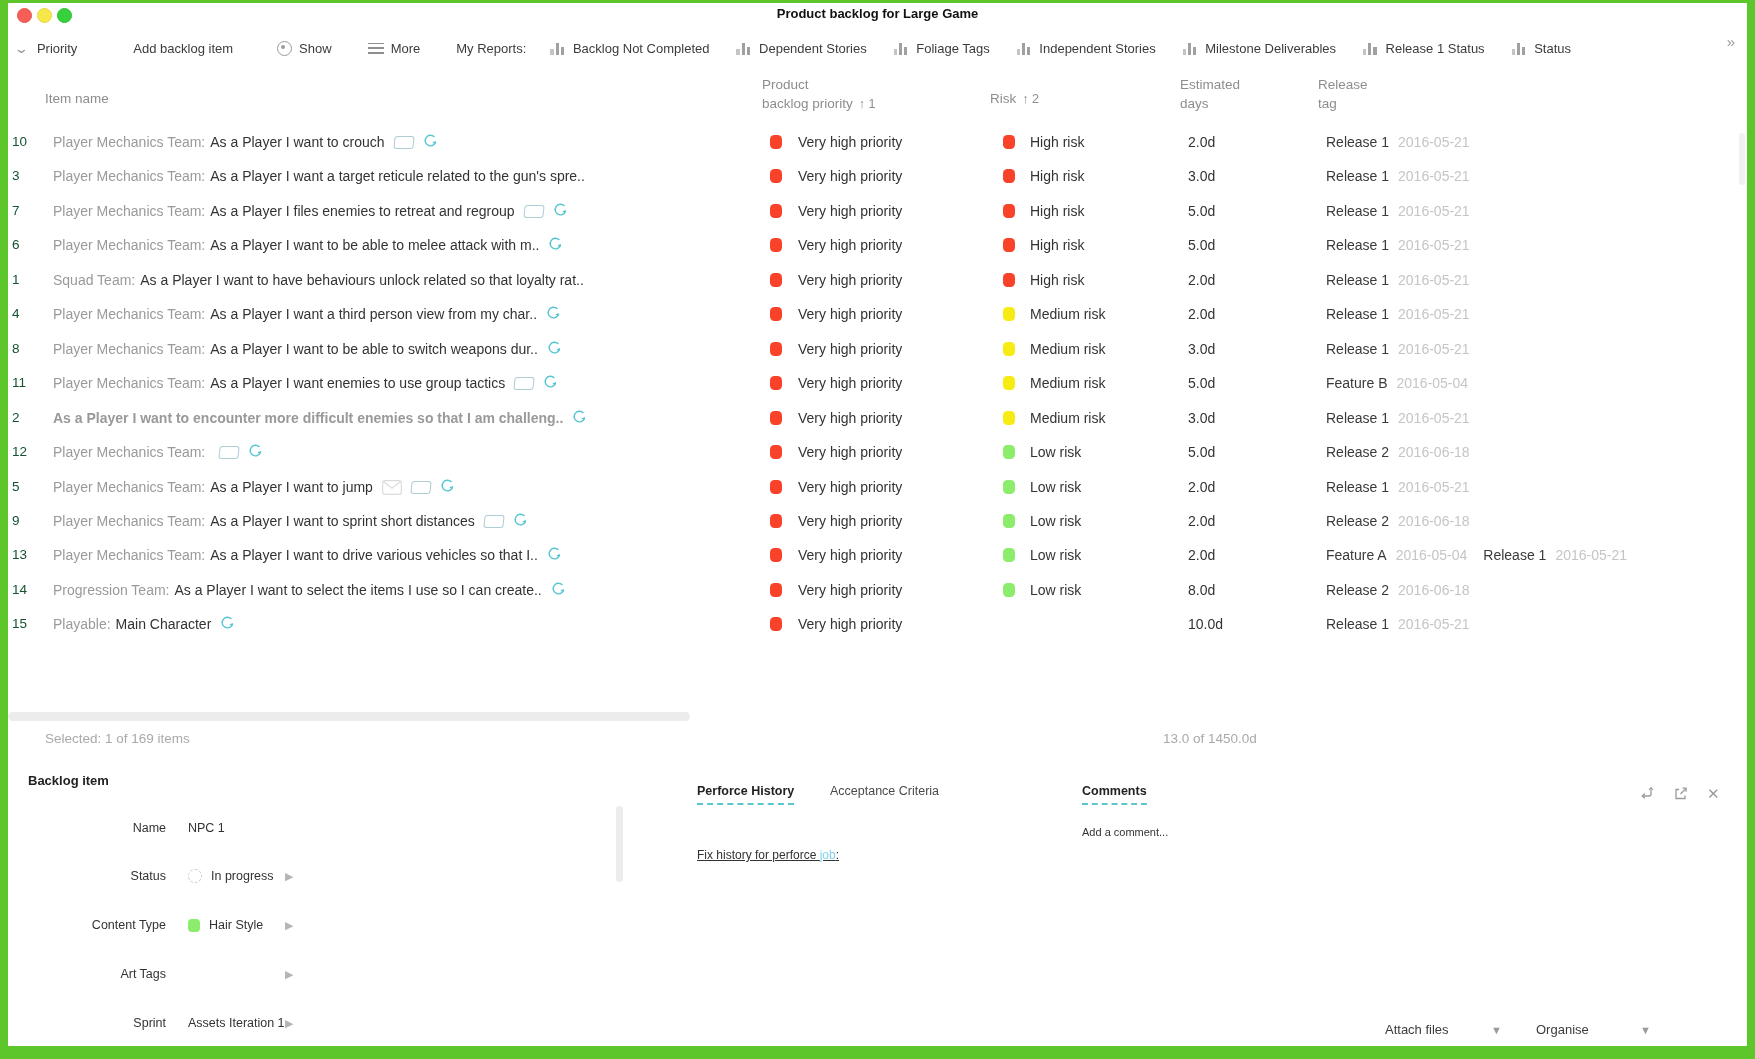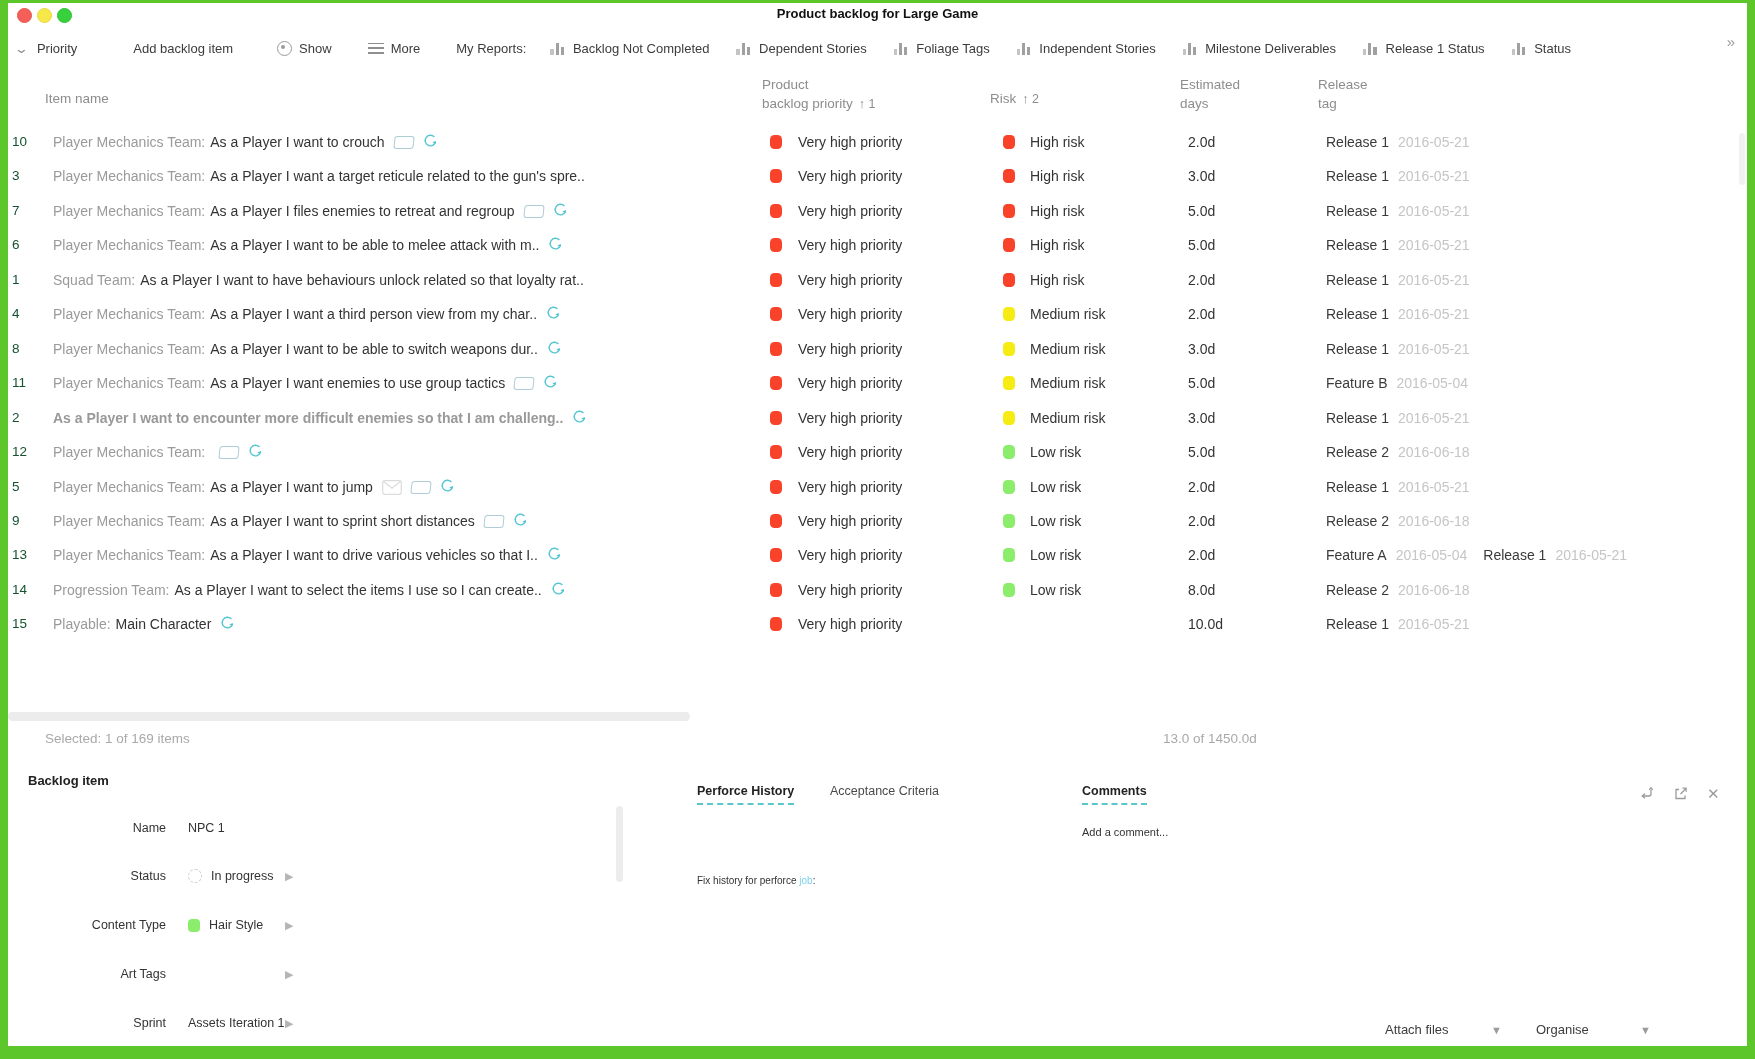--- a/index.html
+++ b/index.html
@@ -73,21 +73,21 @@
   .dlabel{position:absolute;left:18px;width:140px;text-align:right;}
   .dval{position:absolute;left:180px;display:flex;align-items:center;height:20px;}
   .dval .gap{margin-right:9px;}
   .dashcircle{width:12px;height:12px;border:1.4px dashed #cdcdcd;border-radius:50%;display:inline-block;}
   .greensq{width:12px;height:13px;border-radius:4px;background:#8cec6c;display:inline-block;}
   .dchev{position:absolute;left:277px;color:#b5b5b5;font-size:11px;}
   
   .tab{position:absolute;top:781px;font-size:12.5px;color:#222;}
   .tab.active{font-weight:bold;border-bottom:2px dashed #5ac6ce;padding-bottom:5px;}
   .tab.inactive{color:#4a4a4a;}
-  .perforce-line{position:absolute;left:689px;top:872px;font-size:10px;color:#333;}
+  .perforce-line{position:absolute;left:689px;top:845px;font-size:12px;color:#333;text-decoration:underline;}
   .joblink{color:#7fd2e8;}
   .addcomment{position:absolute;left:1074px;top:815px;font-size:11px;color:#333;margin-top:8px;}
   .panelicons{position:absolute;top:783px;display:flex;align-items:center;}
   .panelicons > span{margin-left:18px;display:inline-flex;}
   .closex{color:#9b9b9b;font-size:15px;line-height:15px;}
   .bottombtn{position:absolute;top:1019px;font-size:13px;color:#3c3c3c;}
   .ddchev{color:#9b9b9b;font-size:11px;}
 </style>
 </head>
 <body>

